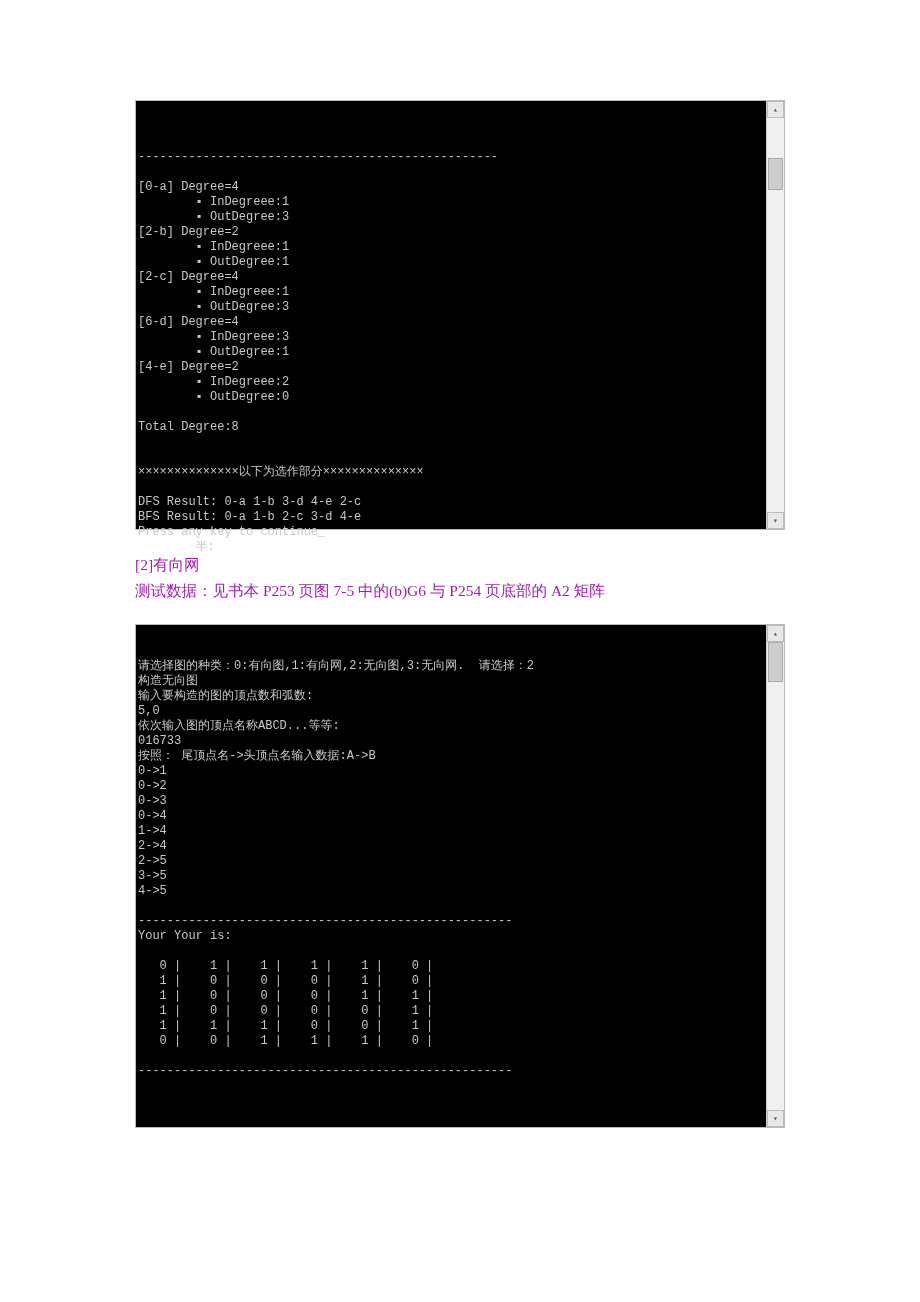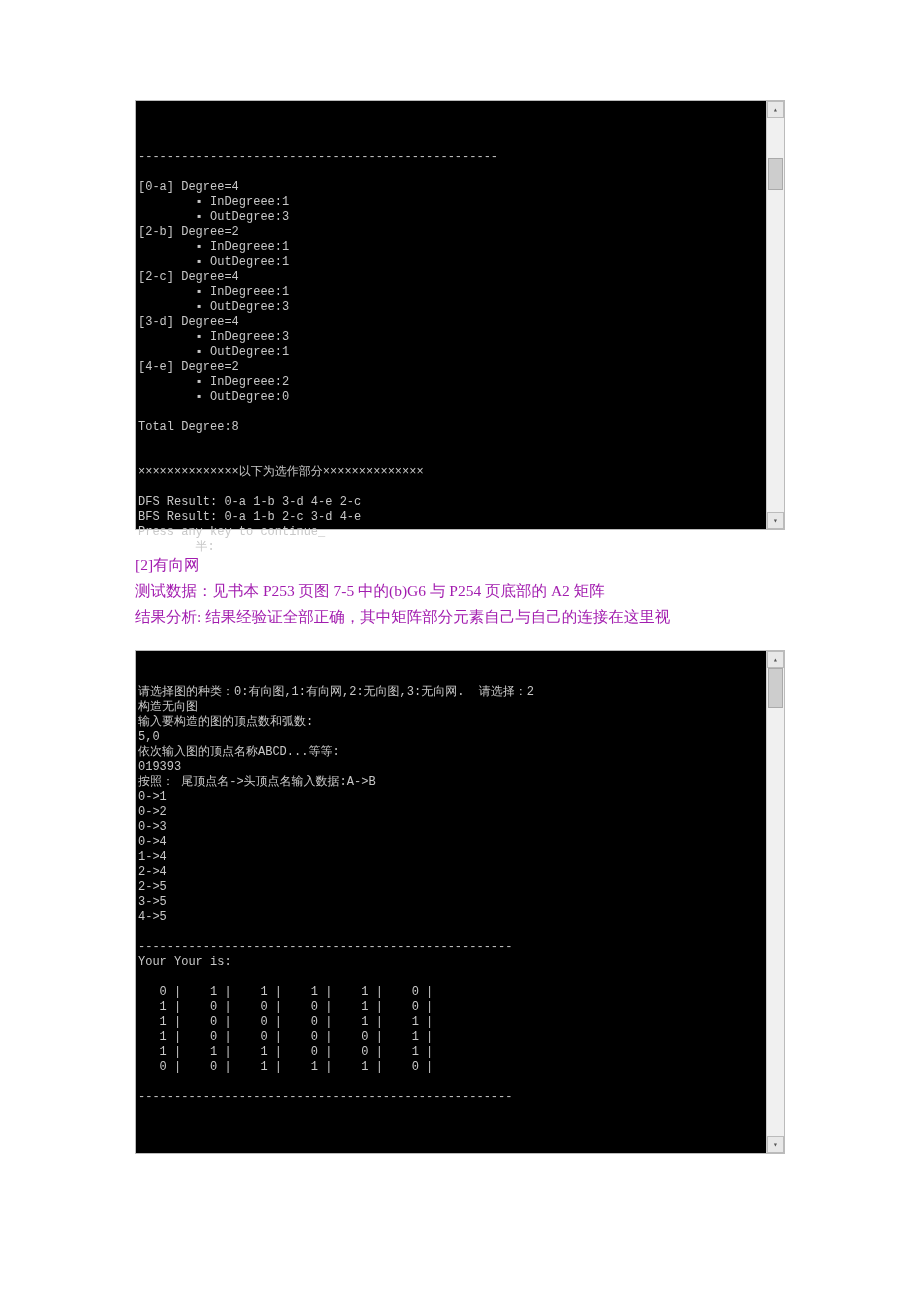--- a/index.html
+++ b/index.html
@@ -83,21 +83,21 @@
 
 <span>[0-a] Degree=4</span>
         <span>▪ InDegreee:1</span>
         <span>▪ OutDegree:3</span>
 <span>[2-b] Degree=2</span>
         <span>▪ InDegreee:1</span>
         <span>▪ OutDegree:1</span>
 <span>[2-c] Degree=4</span>
         <span>▪ InDegreee:1</span>
         <span>▪ OutDegree:3</span>
-<span>[3-d] Degree=4</span>
+<span>[6-d] Degree=4</span>
         <span>▪ InDegreee:3</span>
         <span>▪ OutDegree:1</span>
 <span>[4-e] Degree=2</span>
         <span>▪ InDegreee:2</span>
         <span>▪ OutDegree:0</span>
 
 <span>Total Degree:8</span>
 
 
 <span>××××××××××××××以下为选作部分××××××××××××××</span>
@@ -111,30 +111,29 @@
       <div class="sb-track">
         <div class="sb-thumb-top"></div>
       </div>
       <div class="sb-btn">▾</div>
     </div>
   </div>
 
   <div class="doc-text">
     <div>[2]有向网</div>
     <div>测试数据：见书本 P253 页图 7-5 中的(b)G6 与 P254 页底部的 A2 矩阵</div>
-    <div>结果分析: 结果经验证全部正确，其中矩阵部分元素自己与自己的连接在这里视</div>
   </div>
 
   <div class="console" style="height:504px;">
     <div class="console-inner"><span>请选择图的种类：0:有向图,1:有向网,2:无向图,3:无向网.  请选择：2</span>
 <span>构造无向图</span>
 <span>输入要构造的图的顶点数和弧数:</span>
 <span>5,0</span>
 <span>依次输入图的顶点名称ABCD...等等:</span>
-<span>019393</span>
+<span>016733</span>
 <span>按照： 尾顶点名-&gt;头顶点名输入数据:A-&gt;B</span>
 <span>0-&gt;1</span>
 <span>0-&gt;2</span>
 <span>0-&gt;3</span>
 <span>0-&gt;4</span>
 <span>1-&gt;4</span>
 <span>2-&gt;4</span>
 <span>2-&gt;5</span>
 <span>3-&gt;5</span>
 <span>4-&gt;5</span>

